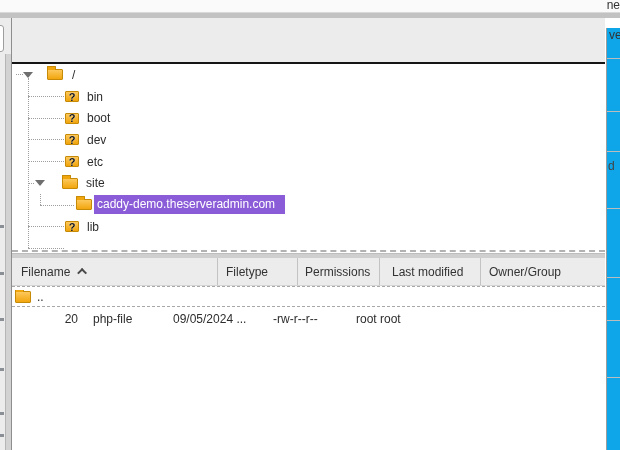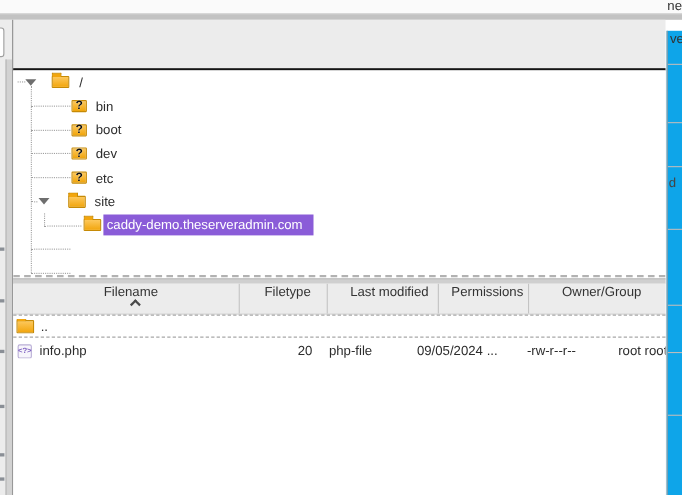--- a/index.html
+++ b/index.html
@@ -73,21 +73,21 @@
 
   
   #h-splitter { position:absolute; left:0; top:235px; width:100%; height:5px;
     background:#cfcfcf; border-top:1px solid #bdbdbd; cursor:row-resize; }
 
   
   #file-panel { position:absolute; left:0; top:240px; width:100%; height:192px; background:#fff; }
   #file-header { display:flex; height:28px; background:#ececec; font-size:12px;
     color:#333; border-bottom:1px solid #d4d4d4; align-items:stretch; }
   .hcell { display:flex; align-items:center; border-right:1px solid #c3c3c3;
-    overflow:hidden; white-space:nowrap; cursor:pointer;flex-direction:column; }
+    overflow:hidden; white-space:nowrap; cursor:pointer; }
   .frow { display:flex; align-items:center; font-size:12px; white-space:nowrap; cursor:default; }
   .fcell { overflow:hidden; white-space:nowrap; flex:none; display:flex; align-items:center; }
   .c-name { width:206px; padding-left:9px; }
   .c-size { width:73px;  justify-content:flex-end; padding-right:7px; }
   .c-type { width:80px;  padding-left:8px; }
   .c-mod  { width:101px; padding-left:12px; }
   .c-perm { width:82px;  padding-left:7px; }
   .c-own  { flex:1 1 auto; padding-left:8px; border-right:none; }
   .frow .c-name { padding-left:3px; }
   .frow .c-mod { padding-left:8px; }
@@ -173,62 +173,62 @@
     </div>
     <div class="trow lv1exp">
       <span class="expander"></span>
       <span class="folder"></span>
       <span class="tlabel">site</span>
     </div>
     <div class="trow lv2">
       <span class="folder"></span>
       <span class="tlabel selected">caddy-demo.theserveradmin.com</span>
     </div>
+    <div class="trow lv1">
+      <span class="qfolder"></span>
+      <span class="tlabel">lib</span>
+    </div>
     <div id="tree-dragline"></div>
   </div>
 
   <div id="h-splitter"></div>
 
   <div id="file-panel">
     <div id="file-header">
       <div class="hcell c-name">
         <span>Filename</span>
         <span class="sort-caret"></span>
       </div>
       <div class="hcell c-type">
         <span>Filetype</span>
       </div>
+      <div class="hcell c-perm">
+        <span>Permissions</span>
+      </div>
       <div class="hcell c-mod">
         <span>Last modified</span>
-      </div>
-      <div class="hcell c-perm">
-        <span>Permissions</span>
       </div>
       <div class="hcell c-own">
         <span>Owner/Group</span>
       </div>
     </div>
 
     <div class="frow" id="row-up">
       <div class="fcell c-name">
         <span class="folder list-folder"></span>
         <span>..</span>
       </div>
       <div class="fcell c-size"></div>
       <div class="fcell c-type"></div>
       <div class="fcell c-mod"></div>
       <div class="fcell c-perm"></div>
       <div class="fcell c-own"></div>
     </div>
 
     <div class="frow" id="row-info">
-      <div class="fcell c-name">
-        <span class="php-icon"></span>
-        <span>info.php</span>
-      </div>
       <div class="fcell c-size">20</div>
       <div class="fcell c-type">php-file</div>
       <div class="fcell c-mod">09/05/2024 ...</div>
       <div class="fcell c-perm">-rw-r--r--</div>
       <div class="fcell c-own">root root</div>
     </div>
   </div>
 </div>
 
 </body></html>

